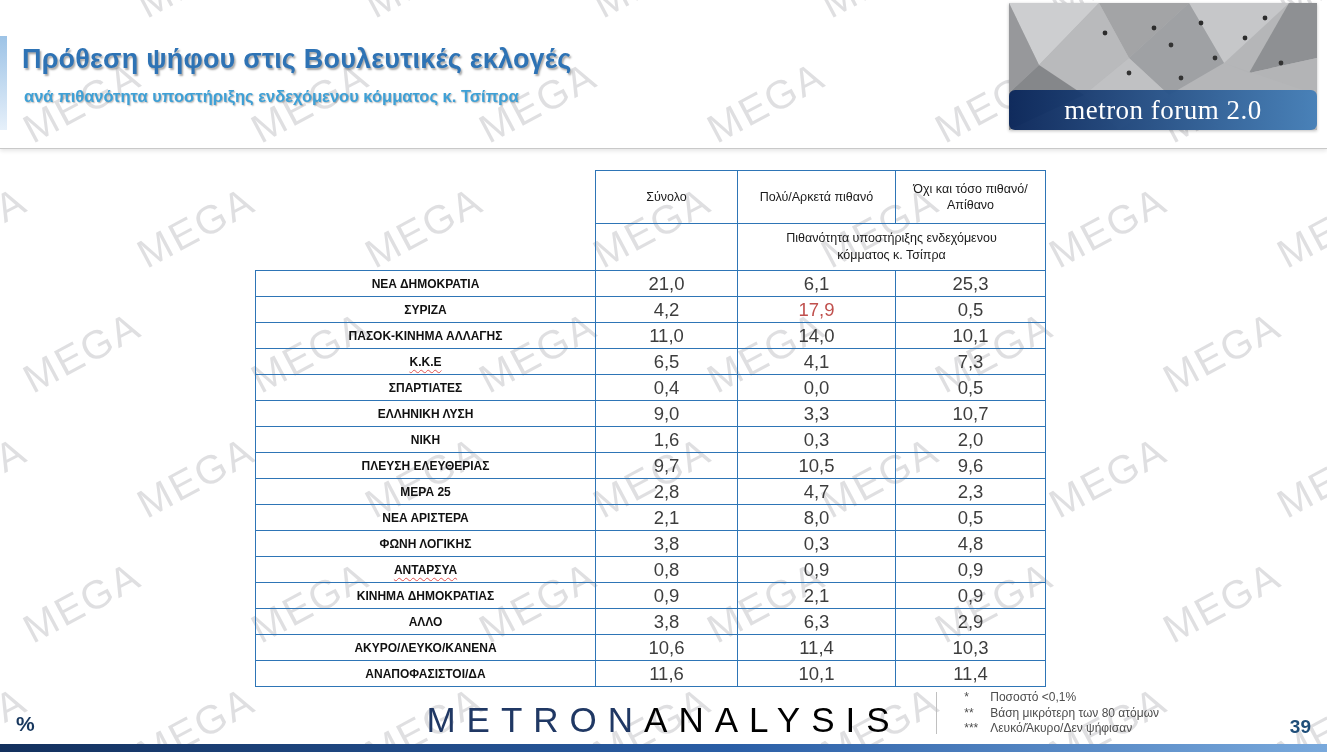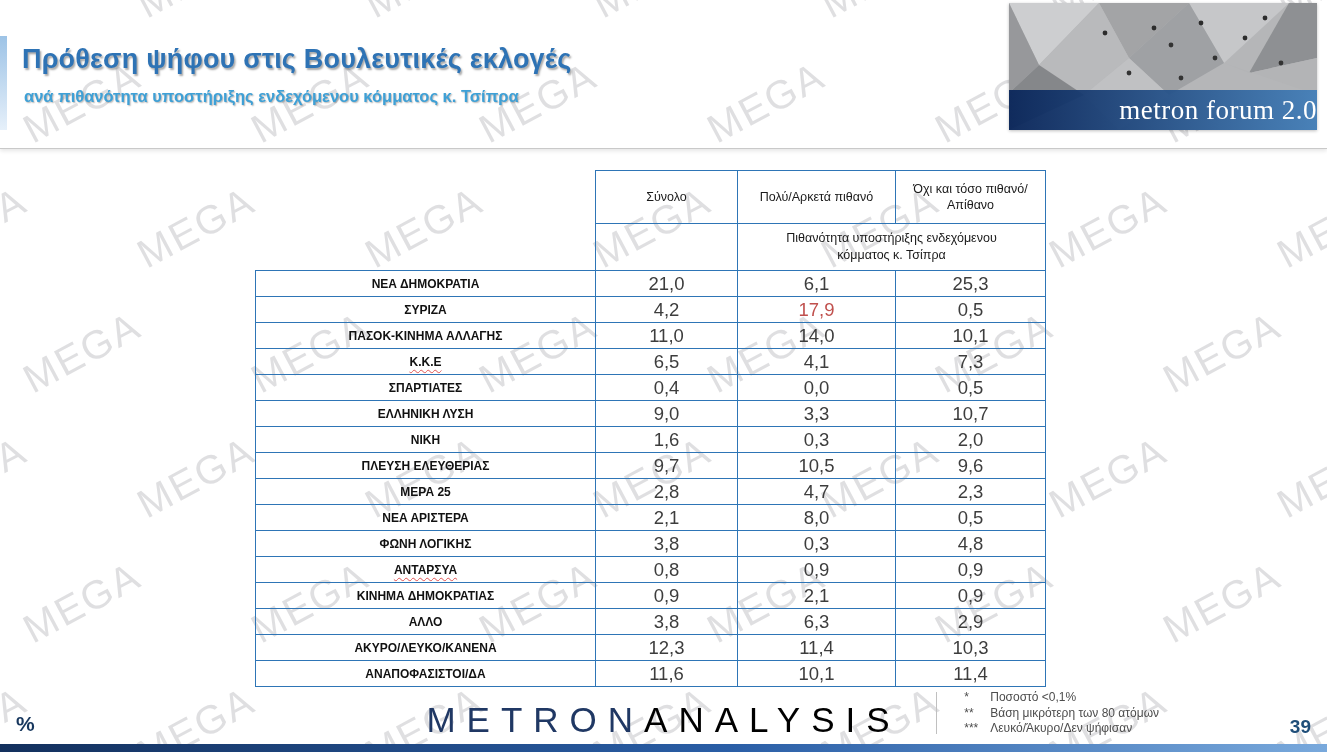--- a/index.html
+++ b/index.html
@@ -34,21 +34,21 @@
     text-shadow:1px 1px 1.5px rgba(0,0,0,0.30);
   }
   .logo-box {
     position:absolute; top:3px; right:10px; width:308px; height:127px;
     overflow:hidden; box-shadow:0 1px 3px rgba(0,0,0,0.25); background:#b5b6b8;
   }
   .logo-box svg { display:block; }
   .logo-band {
     position:absolute; left:0; right:0; bottom:0; height:40px;
     background:linear-gradient(90deg, rgba(10,38,90,0.95), rgba(58,122,184,0.88));
-    display:flex; align-items:center; justify-content:flex-end;
+    display:flex; align-items:center; justify-content:center;border-radius:6px;
   }
   .logo-band span {
     color:#ffffff; font-family:"Liberation Serif", serif;
     font-size:27px; letter-spacing:0.5px; white-space:nowrap;
   }
   
   .table-wrap { position:absolute; left:255px; top:170px; z-index:2; }
   table { border-collapse:collapse; table-layout:fixed; }
   td,th { padding:0; text-align:center; vertical-align:middle; font-weight:400; background:transparent; }
   .blank { border:none; }
@@ -274,21 +274,21 @@
             <td class="val">0,9</td>
           </tr>
           <tr>
             <td class="party">ΑΛΛΟ</td>
             <td class="val">3,8</td>
             <td class="val">6,3</td>
             <td class="val">2,9</td>
           </tr>
           <tr>
             <td class="party">ΑΚΥΡΟ/ΛΕΥΚΟ/ΚΑΝΕΝΑ</td>
-            <td class="val">12,3</td>
+            <td class="val">10,6</td>
             <td class="val">11,4</td>
             <td class="val">10,3</td>
           </tr>
           <tr>
             <td class="party">ΑΝΑΠΟΦΑΣΙΣΤΟΙ/ΔΑ</td>
             <td class="val">11,6</td>
             <td class="val">10,1</td>
             <td class="val">11,4</td>
           </tr>
         </tbody>

